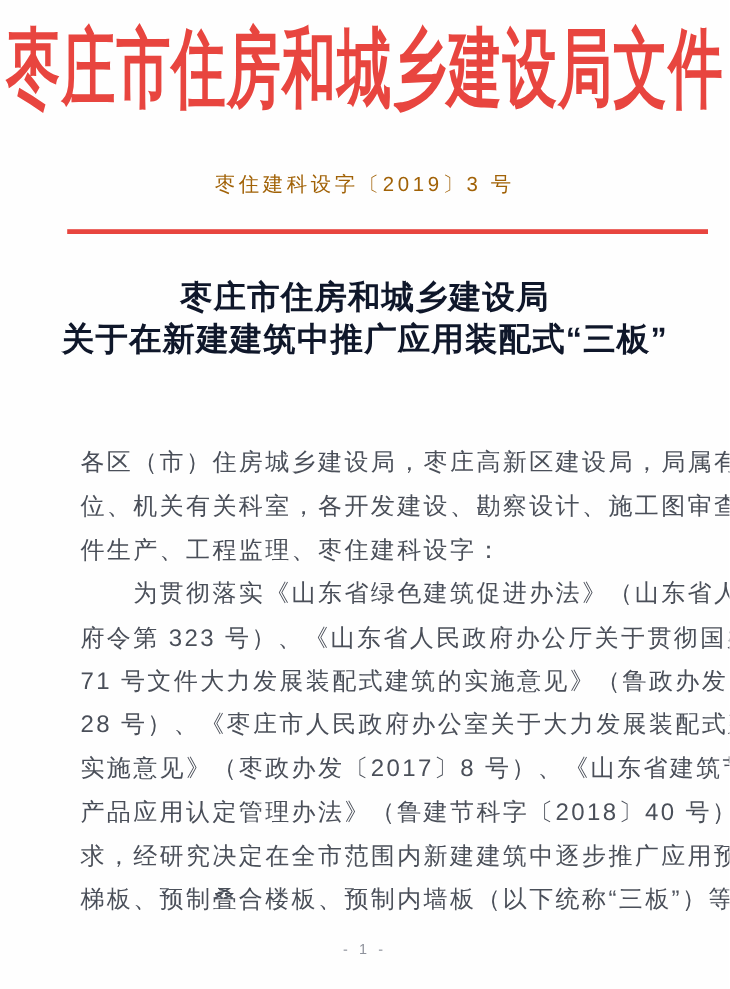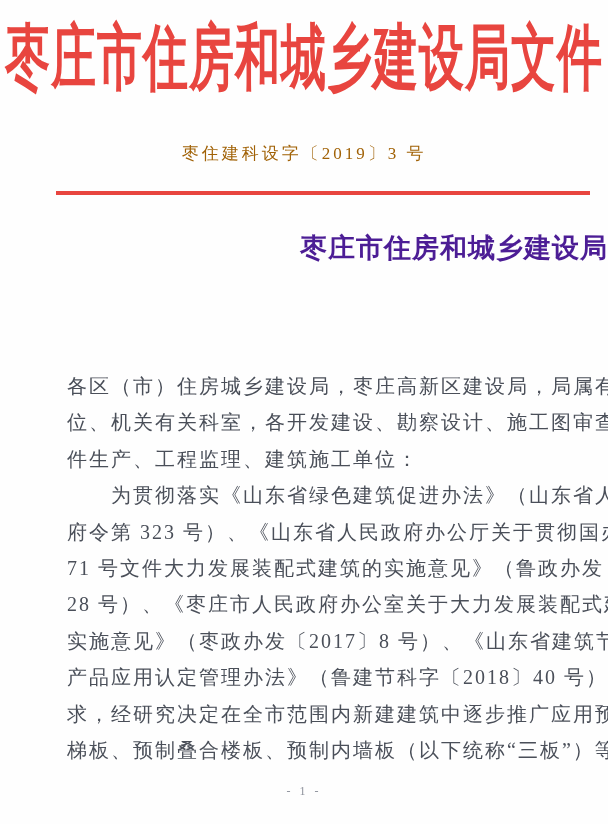--- a/index.html
+++ b/index.html
@@ -6,21 +6,21 @@
     margin: 0;
     padding: 0;
     background: #ffffff;
   }
   .page {
     position: relative;
     width: 608px;
     height: 824px;
     background: #fefefe;
     overflow: hidden;
-    font-family: Liberation Serif, serif;
+    font-family: Liberation Sans, sans-serif;
   }
   
   .letterhead {
     position: absolute;
     top: 10px;
     left: 0;
     width: 100%;
     text-align: center;
     font-size: 45px;
     font-weight: bold;
@@ -49,23 +49,23 @@
     width: 534px;
     height: 4px;
     background: var(--red, #e8453f);
   }
   
   .doc-title {
     position: absolute;
     top: 231px;
     left: 0;
     width: 100%;
-    text-align: right;
+    text-align: center;
     font-weight: bold;
-    color: #4c1d95;
+    color: #0f172a;
     font-size: 27px;
     line-height: 35px;
     letter-spacing: 1px;
   }
   
   .body-text {
     position: absolute;
     top: 368px;
     left: 67px;
     width: 520px;
@@ -98,26 +98,27 @@
 <div class="page" style="--red: #e8453f;">
 
   <div class="letterhead">枣庄市住房和城乡建设局文件</div>
 
   <div class="doc-number">枣住建科设字〔2019〕3 号</div>
 
   <div class="red-line"></div>
 
   <div class="doc-title">
     <div>枣庄市住房和城乡建设局</div>
+    <div>关于在新建建筑中推广应用装配式“三板”</div>
   </div>
 
   <div class="body-text">
     <div class="line">各区（市）住房城乡建设局，枣庄高新区建设局，局属有关单</div>
     <div class="line">位、机关有关科室，各开发建设、勘察设计、施工图审查、构</div>
-    <div class="line">件生产、工程监理、建筑施工单位：</div>
+    <div class="line">件生产、工程监理、枣住建科设字：</div>
 
     <div class="line indent">为贯彻落实《山东省绿色建筑促进办法》（山东省人民政</div>
     <div class="line">府令第 323 号）、《山东省人民政府办公厅关于贯彻国办发〔2016〕</div>
     <div class="line">71 号文件大力发展装配式建筑的实施意见》（鲁政办发〔2017〕</div>
     <div class="line">28 号）、《枣庄市人民政府办公室关于大力发展装配式建筑的</div>
     <div class="line">实施意见》（枣政办发〔2017〕8 号）、《山东省建筑节能技术</div>
     <div class="line">产品应用认定管理办法》（鲁建节科字〔2018〕40 号）等文要</div>
     <div class="line">求，经研究决定在全市范围内新建建筑中逐步推广应用预制楼</div>
     <div class="line">梯板、预制叠合楼板、预制内墙板（以下统称“三板”）等，现</div>
   </div>

